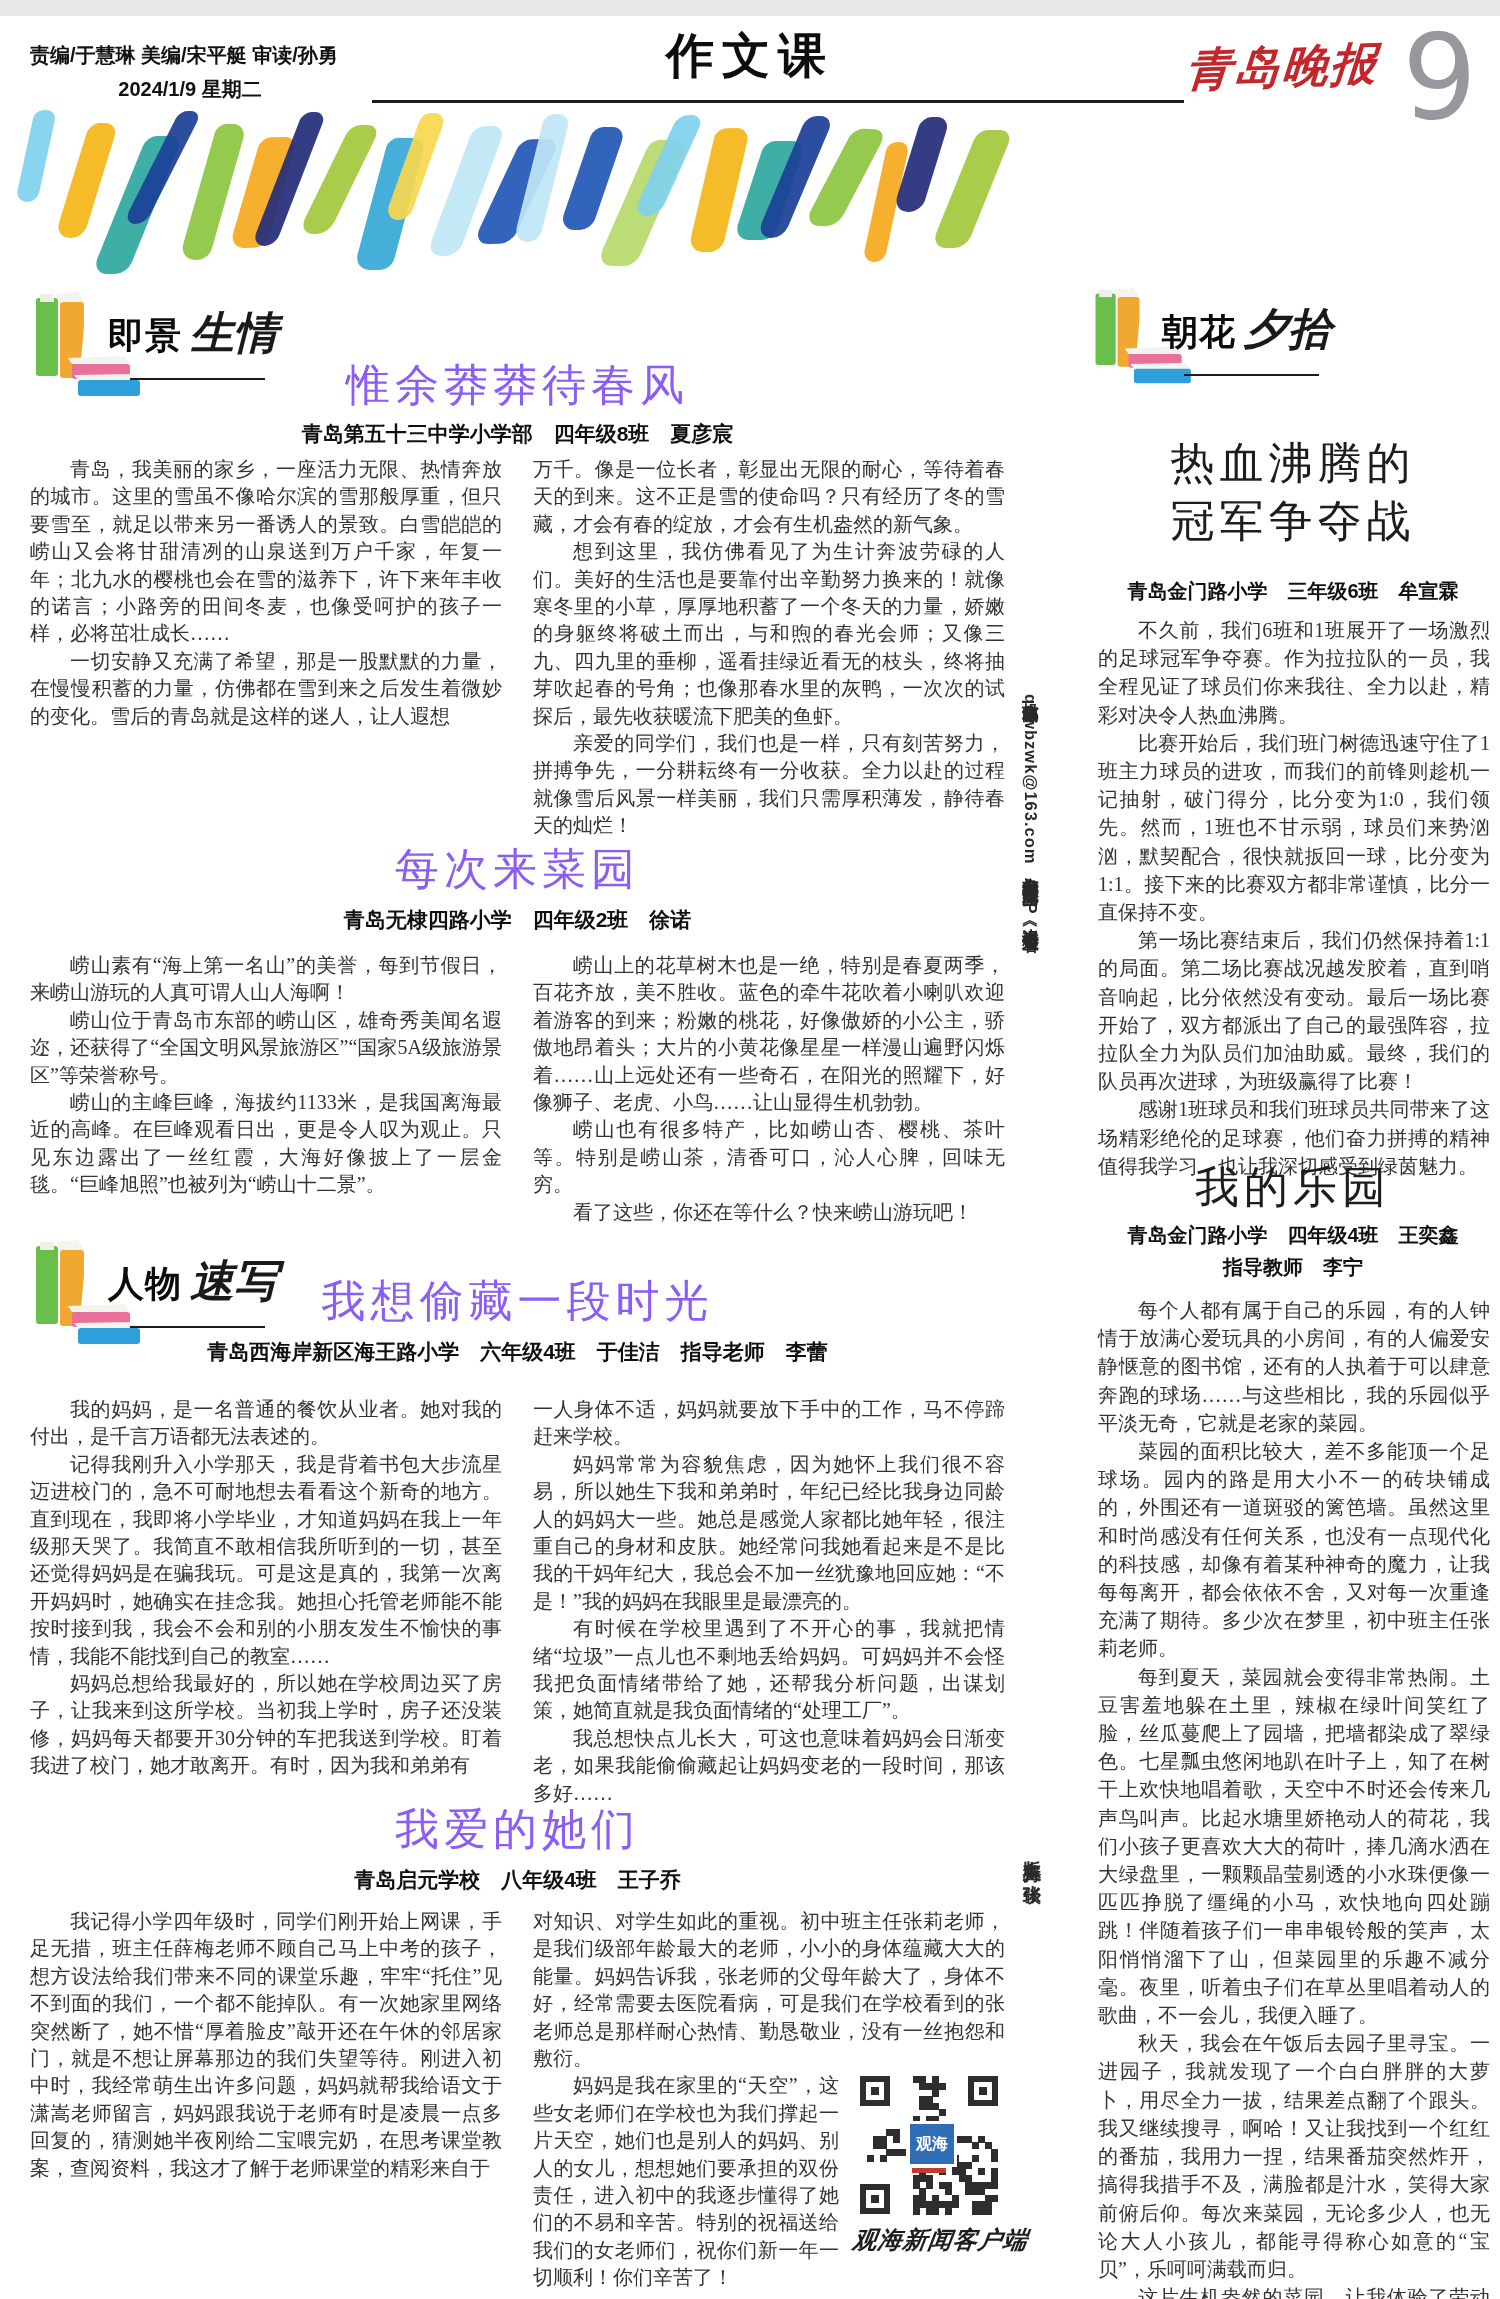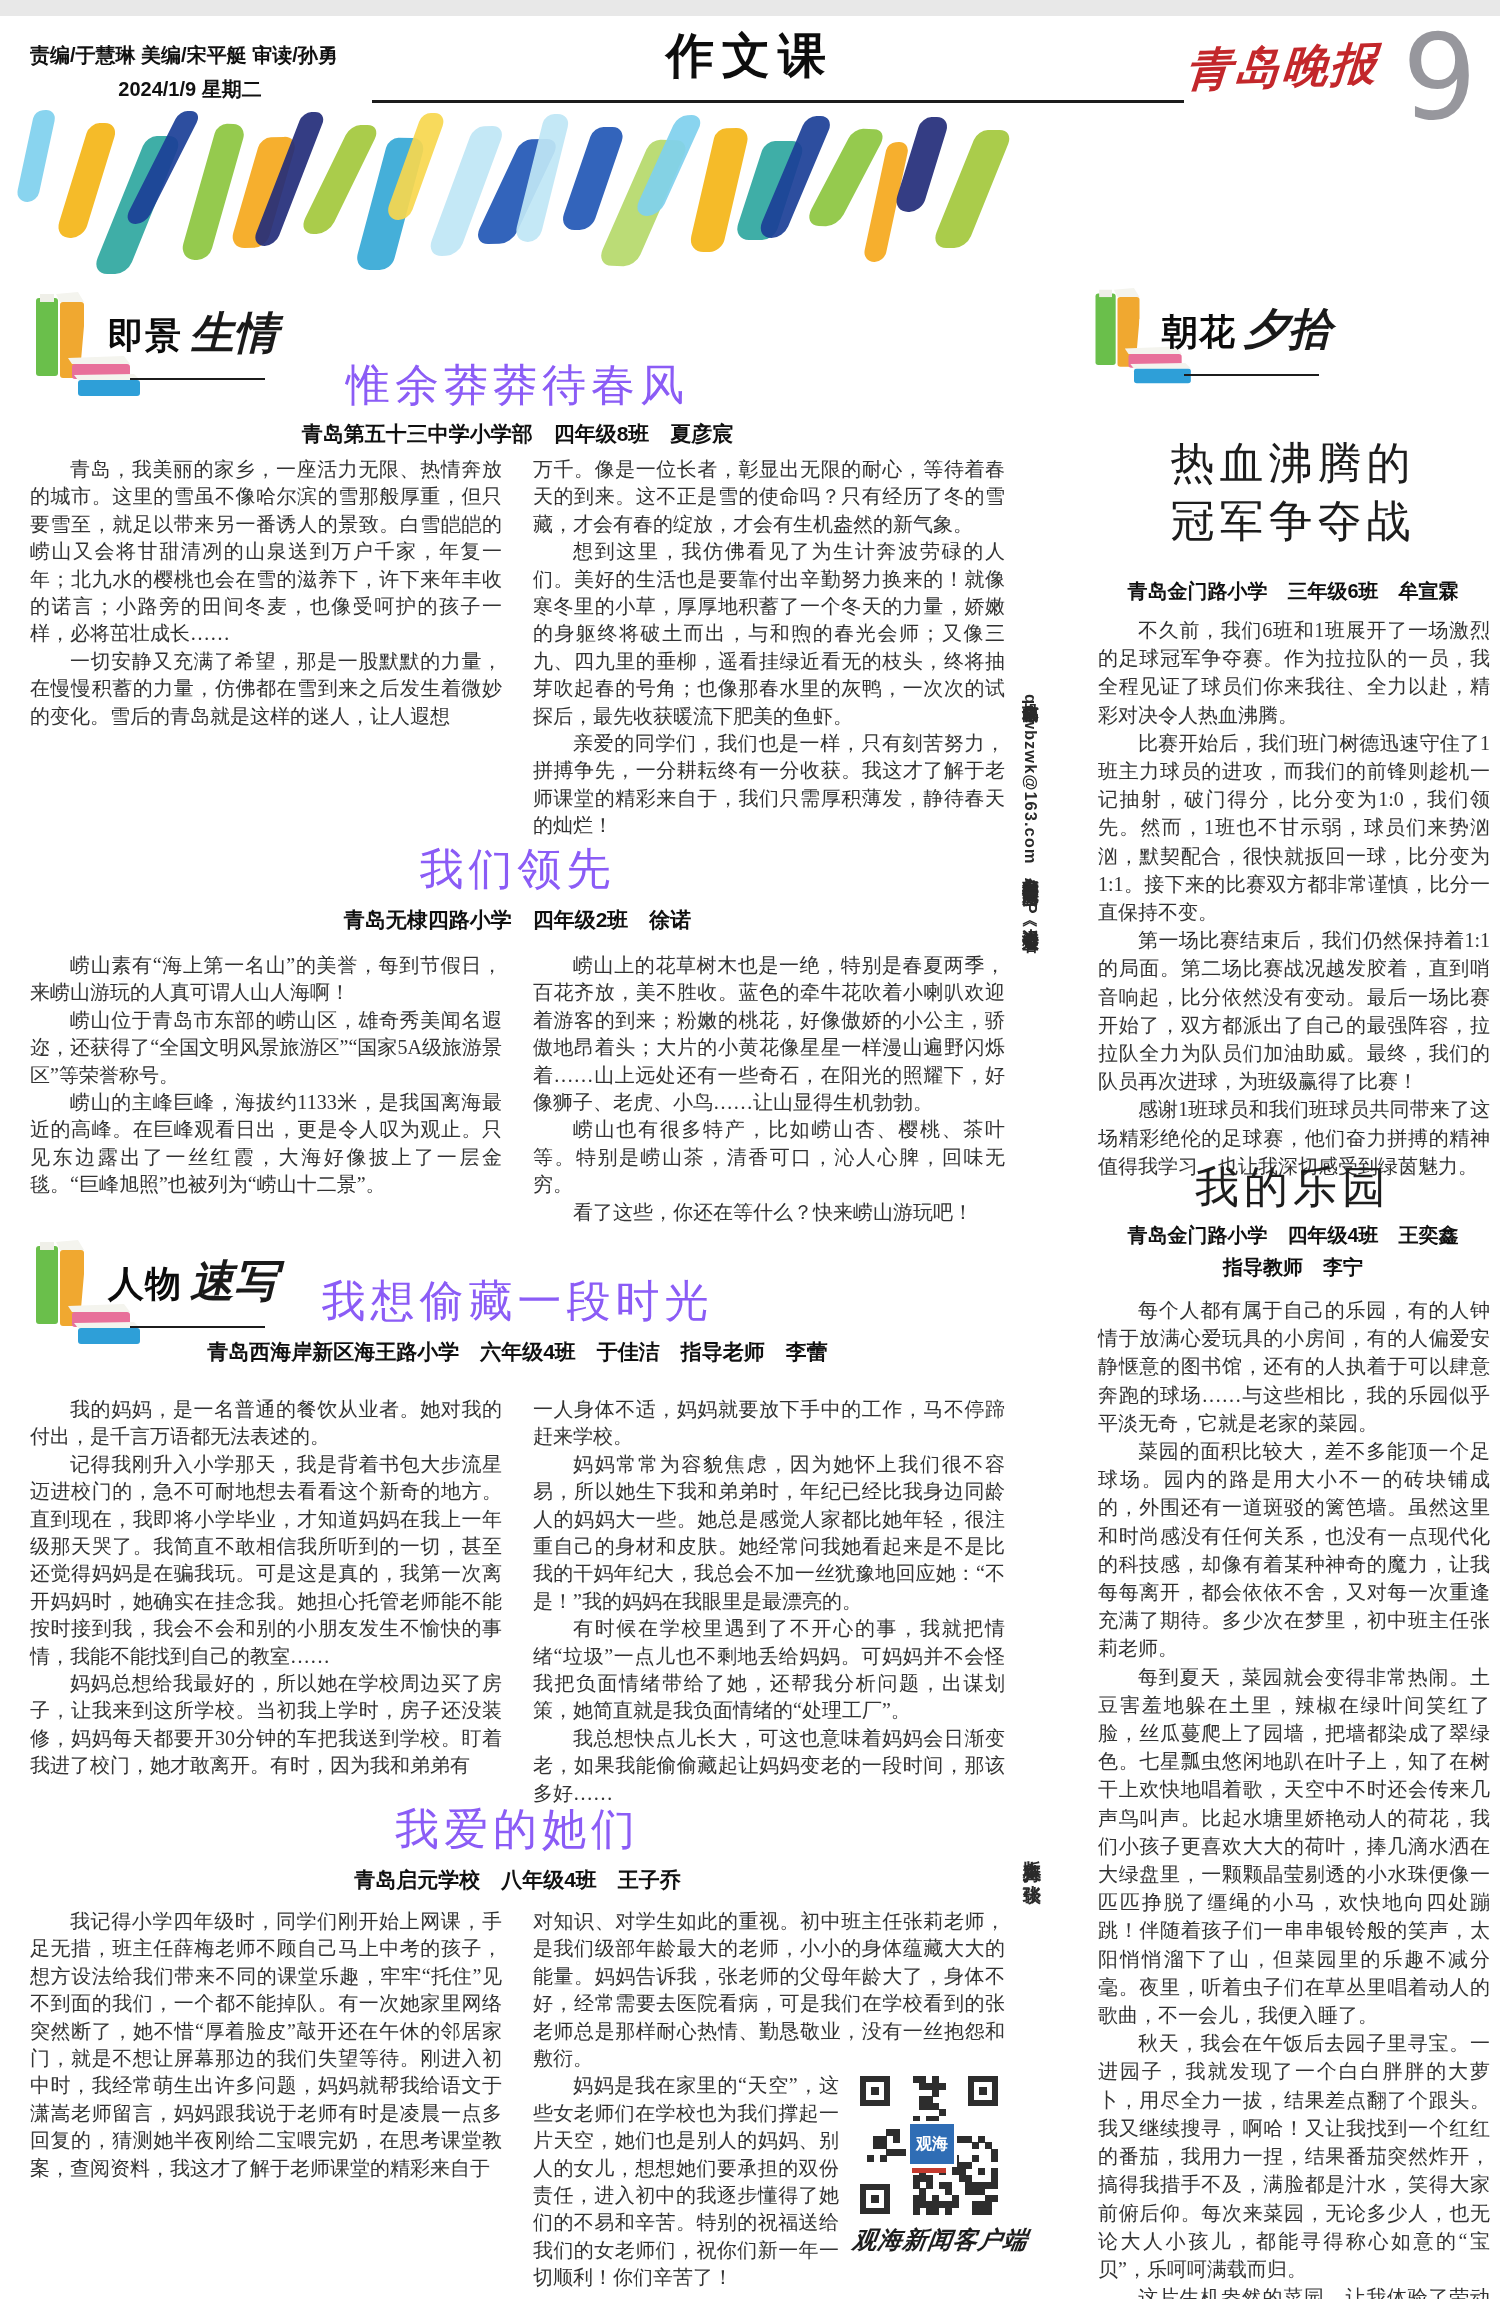--- a/index.html
+++ b/index.html
@@ -124,24 +124,24 @@
 
   <div class="abs art-title" style="left:30px;top:340px;">惟余莽莽待春风</div>
   <div class="abs byline" style="left:30px;top:404px;">青岛第五十三中学小学部　四年级8班　夏彦宸</div>
   <div class="abs col" style="left:30px;top:440px;">
       <p class="para">青岛，我美丽的家乡，一座活力无限、热情奔放的城市。这里的雪虽不像哈尔滨的雪那般厚重，但只要雪至，就足以带来另一番诱人的景致。白雪皑皑的崂山又会将甘甜清冽的山泉送到万户千家，年复一年；北九水的樱桃也会在雪的滋养下，许下来年丰收的诺言；小路旁的田间冬麦，也像受呵护的孩子一样，必将茁壮成长……</p>
       <p class="para">一切安静又充满了希望，那是一股默默的力量，在慢慢积蓄的力量，仿佛都在雪到来之后发生着微妙的变化。雪后的青岛就是这样的迷人，让人遐想</p>
     </div>
   <div class="abs col" style="left:533px;top:440px;">
       <p class="para noindent">万千。像是一位长者，彰显出无限的耐心，等待着春天的到来。这不正是雪的使命吗？只有经历了冬的雪藏，才会有春的绽放，才会有生机盎然的新气象。</p>
       <p class="para">想到这里，我仿佛看见了为生计奔波劳碌的人们。美好的生活也是要靠付出辛勤努力换来的！就像寒冬里的小草，厚厚地积蓄了一个冬天的力量，娇嫩的身躯终将破土而出，与和煦的春光会师；又像三九、四九里的垂柳，遥看挂绿近看无的枝头，终将抽芽吹起春的号角；也像那春水里的灰鸭，一次次的试探后，最先收获暖流下肥美的鱼虾。</p>
-      <p class="para">亲爱的同学们，我们也是一样，只有刻苦努力，拼搏争先，一分耕耘终有一分收获。我这才了解于老师课堂的精彩来自于，我们只需厚积薄发，静待春天的灿烂！</p>
-    </div>
-
-  <div class="abs art-title" style="left:30px;top:824px;">我们领先</div>
+      <p class="para">亲爱的同学们，我们也是一样，只有刻苦努力，拼搏争先，一分耕耘终有一分收获。全力以赴的过程就像雪后风景一样美丽，我们只需厚积薄发，静待春天的灿烂！</p>
+    </div>
+
+  <div class="abs art-title" style="left:30px;top:824px;">每次来菜园</div>
   <div class="abs byline" style="left:30px;top:890px;">青岛无棣四路小学　四年级2班　徐诺</div>
   <div class="abs col" style="left:30px;top:936px;">
       <p class="para">崂山素有“海上第一名山”的美誉，每到节假日，来崂山游玩的人真可谓人山人海啊！</p>
       <p class="para">崂山位于青岛市东部的崂山区，雄奇秀美闻名遐迩，还获得了“全国文明风景旅游区”“国家5A级旅游景区”等荣誉称号。</p>
       <p class="para">崂山的主峰巨峰，海拔约1133米，是我国离海最近的高峰。在巨峰观看日出，更是令人叹为观止。只见东边露出了一丝红霞，大海好像披上了一层金毯。“巨峰旭照”也被列为“崂山十二景”。</p>
     </div>
   <div class="abs col" style="left:533px;top:936px;">
       <p class="para">崂山上的花草树木也是一绝，特别是春夏两季，百花齐放，美不胜收。蓝色的牵牛花吹着小喇叭欢迎着游客的到来；粉嫩的桃花，好像傲娇的小公主，骄傲地昂着头；大片的小黄花像星星一样漫山遍野闪烁着……山上远处还有一些奇石，在阳光的照耀下，好像狮子、老虎、小鸟……让山显得生机勃勃。</p>
       <p class="para">崂山也有很多特产，比如崂山杏、樱桃、茶叶等。特别是崂山茶，清香可口，沁人心脾，回味无穷。</p>
       <p class="para">看了这些，你还在等什么？快来崂山游玩吧！</p>

